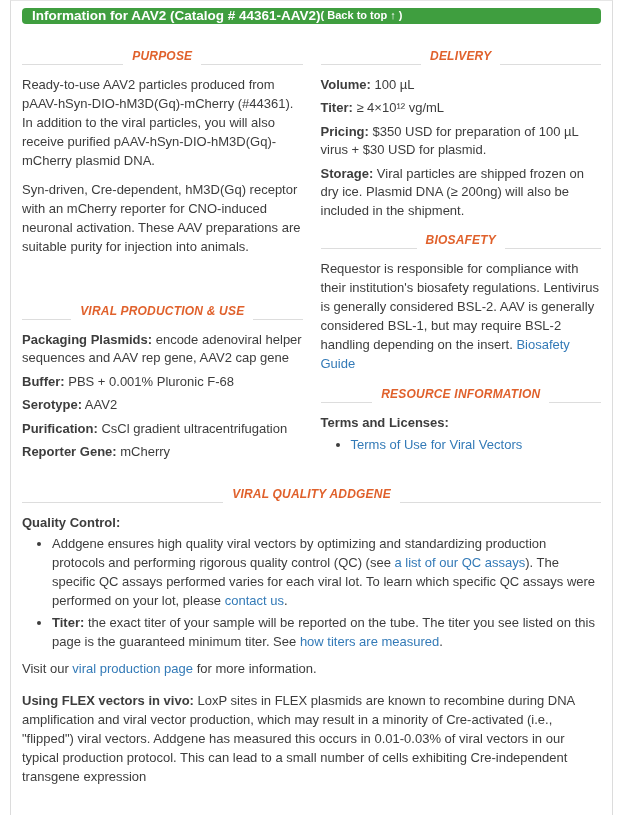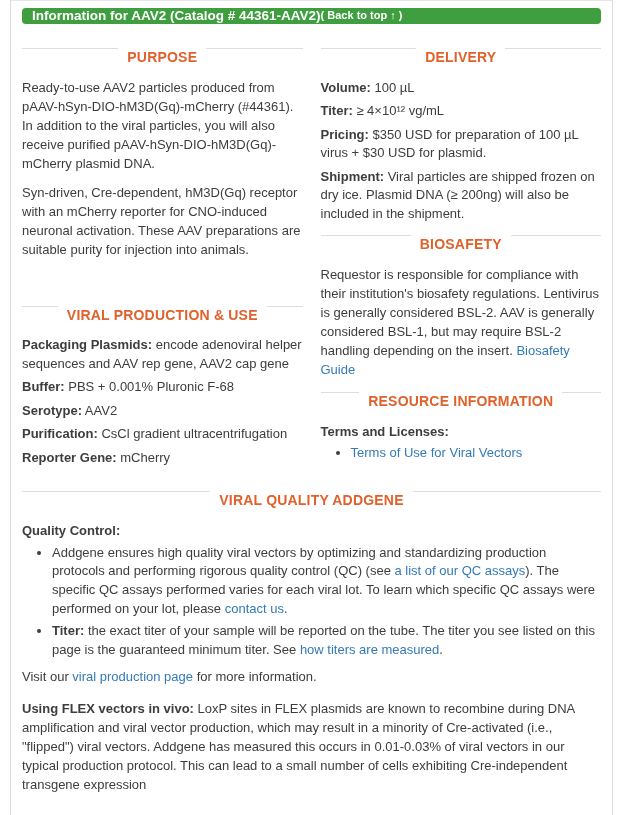--- a/index.html
+++ b/index.html
@@ -24,23 +24,23 @@
   .green-bar{
     background:var(--green);border-radius:4px;color:#fff;
     height:16px;display:flex;align-items:center;justify-content:flex-start;
     padding:0 10px;
   }
   .bar-title{font-weight:bold;font-size:13.5px;}
   .back-top{color:#fff;font-size:11px;font-weight:bold;text-decoration:none;white-space:nowrap;}
   .cols{display:flex;gap:18px;margin-top:24px;}
   .col{flex:1;min-width:0;}
   .sec-title{
-    display:flex;align-items:flex-start;gap:9px;
-    color:var(--orange);font-size:14px;font-weight:bold;letter-spacing:.2px;
-    margin:0 0 11px 0;white-space:nowrap;
+    display:flex;align-items:flex-end;gap:9px;
+    color:var(--orange);font-size:12px;font-weight:bold;letter-spacing:.2px;
+    margin:0 0 11px 0;white-space:nowrap;font-style:italic;
   }
   .sec-title::before,.sec-title::after{content:"";flex:1;border-top:1px solid var(--rule);height:0;}
   .para{margin:0 0 10px 0;line-height:1.46;}
   .kv{margin:0 0 5px 0;line-height:1.42;}
   .b{font-weight:bold;}
   .i{}
   a.lnk{color:var(--link);text-decoration:none;}
   .bold-heading{font-weight:bold;margin:0 0 3px 0;}
   ul.blist{margin:2px 0 8px 0;padding-left:30px;}
   ul.blist li{margin:0 0 3px 0;line-height:1.46;}
@@ -84,21 +84,21 @@
     </div>
 
     <div class="col">
       <section class="sec sec-delivery">
         <h3 class="sec-title">
             <span>DELIVERY</span>
           </h3>
         <p class="kv"><span class="b">Volume:</span><span> 100 µL</span></p>
         <p class="kv"><span class="b">Titer:</span><span> ≥ 4×10¹² vg/mL</span></p>
         <p class="kv"><span class="b">Pricing:</span><span> $350 USD for preparation of 100 µL virus + $30 USD for plasmid.</span></p>
-        <p class="kv"><span class="b">Shipment:</span><span> Viral particles are shipped frozen on dry ice. Plasmid DNA (≥ 200ng) will also be included in the shipment.</span></p>
+        <p class="kv"><span class="b">Storage:</span><span> Viral particles are shipped frozen on dry ice. Plasmid DNA (≥ 200ng) will also be included in the shipment.</span></p>
       </section>
 
       <section class="sec sec-biosafety">
         <h3 class="sec-title">
             <span>BIOSAFETY</span>
           </h3>
         <p class="para"><span>Requestor is responsible for compliance with their institution's biosafety regulations. Lentivirus is generally considered BSL-2. AAV is generally considered BSL-1, but may require BSL-2 handling depending on the insert. </span><a href="#" class="lnk">Biosafety Guide</a></p>
       </section>
 
       <section class="sec sec-resource">

